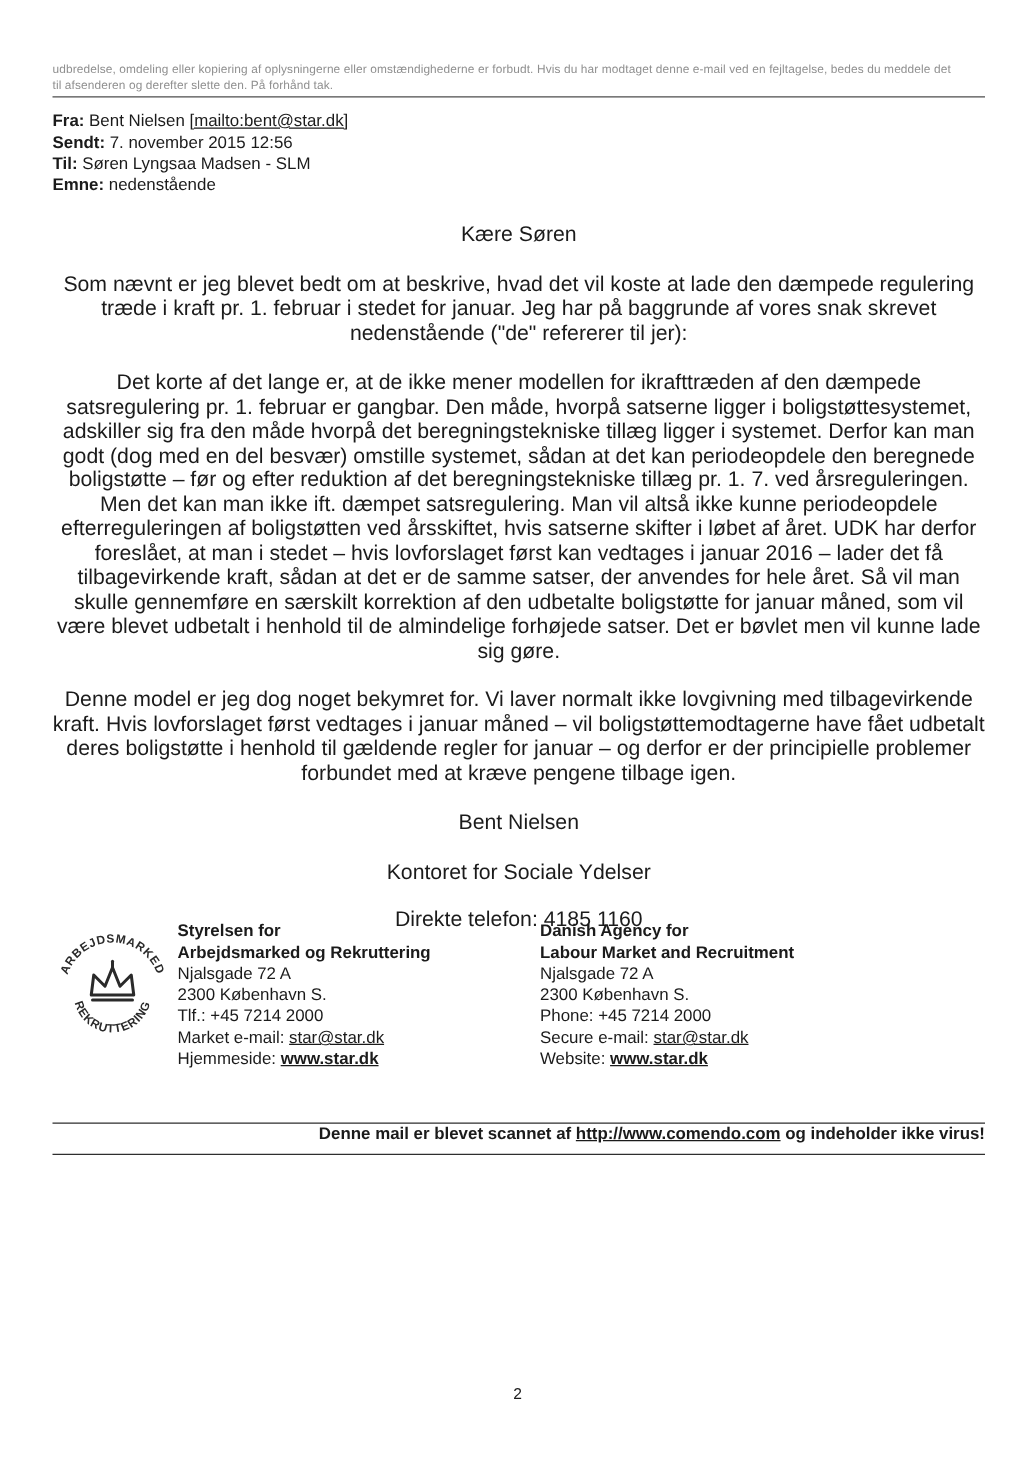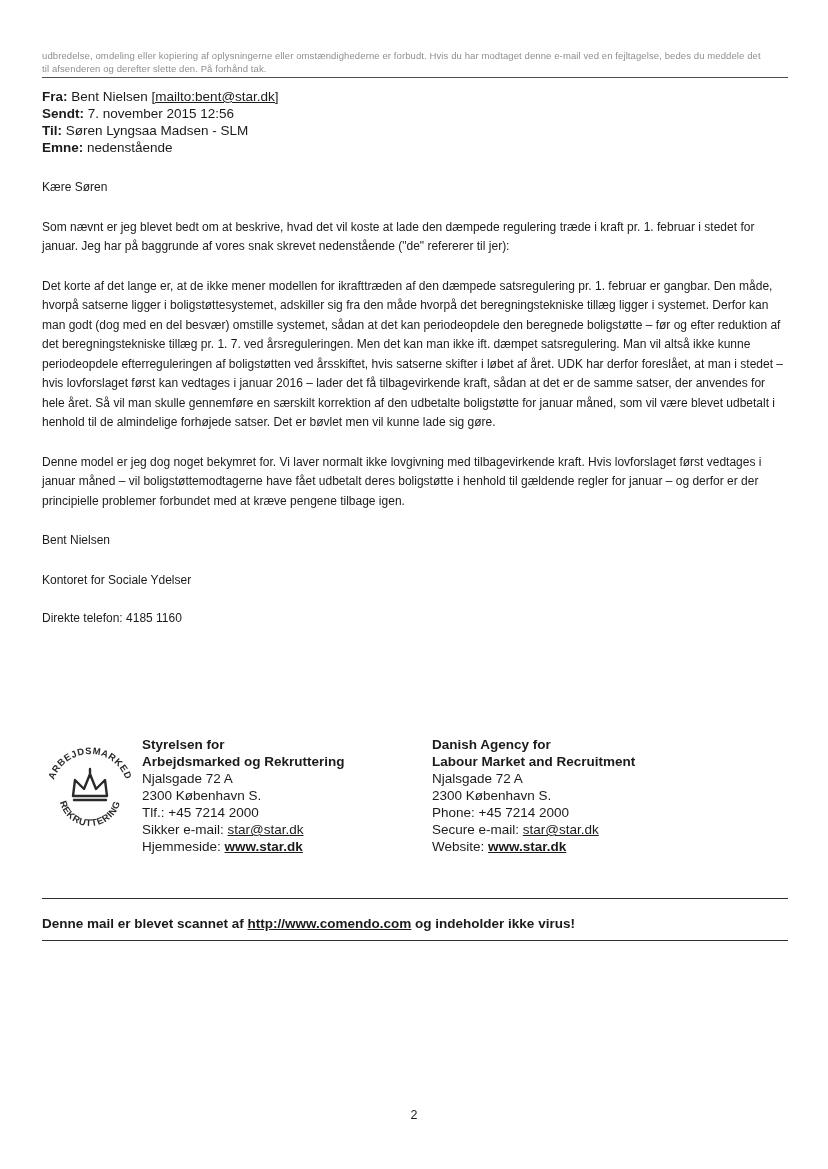--- a/index.html
+++ b/index.html
@@ -23,41 +23,41 @@
     font-size: 9.5px;
     line-height: 12.5px;
     letter-spacing: 0.1px;
   }
   .divider {
     border-bottom: 1.4px solid #4d4d4d;
     margin: 2px 0 10px 0;
   }
   .hdr { font-size: 13.5px; line-height: 17px; }
   .hdr .lbl { font-weight: bold; }
-  .body-text { font-size: 12px; line-height: 19.5px; margin-top: 22px; }
+  .body-text { font-size: 17px; line-height: 19.5px; margin-top: 22px; text-align: center; }
   .para { margin: 0 0 20px 0; }
   .tight { margin: 0; }
   .gap { height: 19px; }
   .link { color: inherit; text-decoration: underline; cursor: pointer; }
   .footer {
     position: absolute; left: 40px; top: 736px; width: 748px;
     display: flex; align-items: flex-start;
     font-size: 13.5px; line-height: 17px;
   }
   .footer .logo-box { width: 100px; flex: 0 0 100px; margin-top: 2px; }
   .footer .col { }
   .footer .col-da { width: 290px; flex: 0 0 290px; margin-left: 2px; }
   .footer .col-en { flex: 1; margin-left: 0; }
   .footer .bold { font-weight: bold; }
   .scan-banner {
     position: absolute; left: 42px; top: 898px; width: 746px;
     border-top: 1.6px solid #2e2e2e;
     border-bottom: 1.6px solid #2e2e2e;
-    padding: 17px 0 9px 0;
-    text-align: left;
+    padding: 0 0 9px 0;
+    text-align: right;
     font-size: 13.5px;
     font-weight: bold;
   }
   .page-number {
     position: absolute; left: 0; top: 1108px; width: 828px;
     text-align: center; font-size: 12.5px;
   }
 </style>
 </head>
 <body>
@@ -126,21 +126,21 @@
       </svg>
     </div>
 
     <div class="col col-da">
       <div class="bold">Styrelsen for</div>
       <div class="bold">Arbejdsmarked og Rekruttering</div>
       <div>Njalsgade 72 A</div>
       <div>2300 København S.</div>
       <div>Tlf.: +45 7214 2000</div>
       <div>
-        <span>Sikker e-mail:</span>
+        <span>Market e-mail:</span>
         <span class="link">star@star.dk</span>
       </div>
       <div>
         <span>Hjemmeside:</span>
         <span class="link bold">www.star.dk</span>
       </div>
     </div>
 
     <div class="col col-en">
       <div class="bold">Danish Agency for</div>

